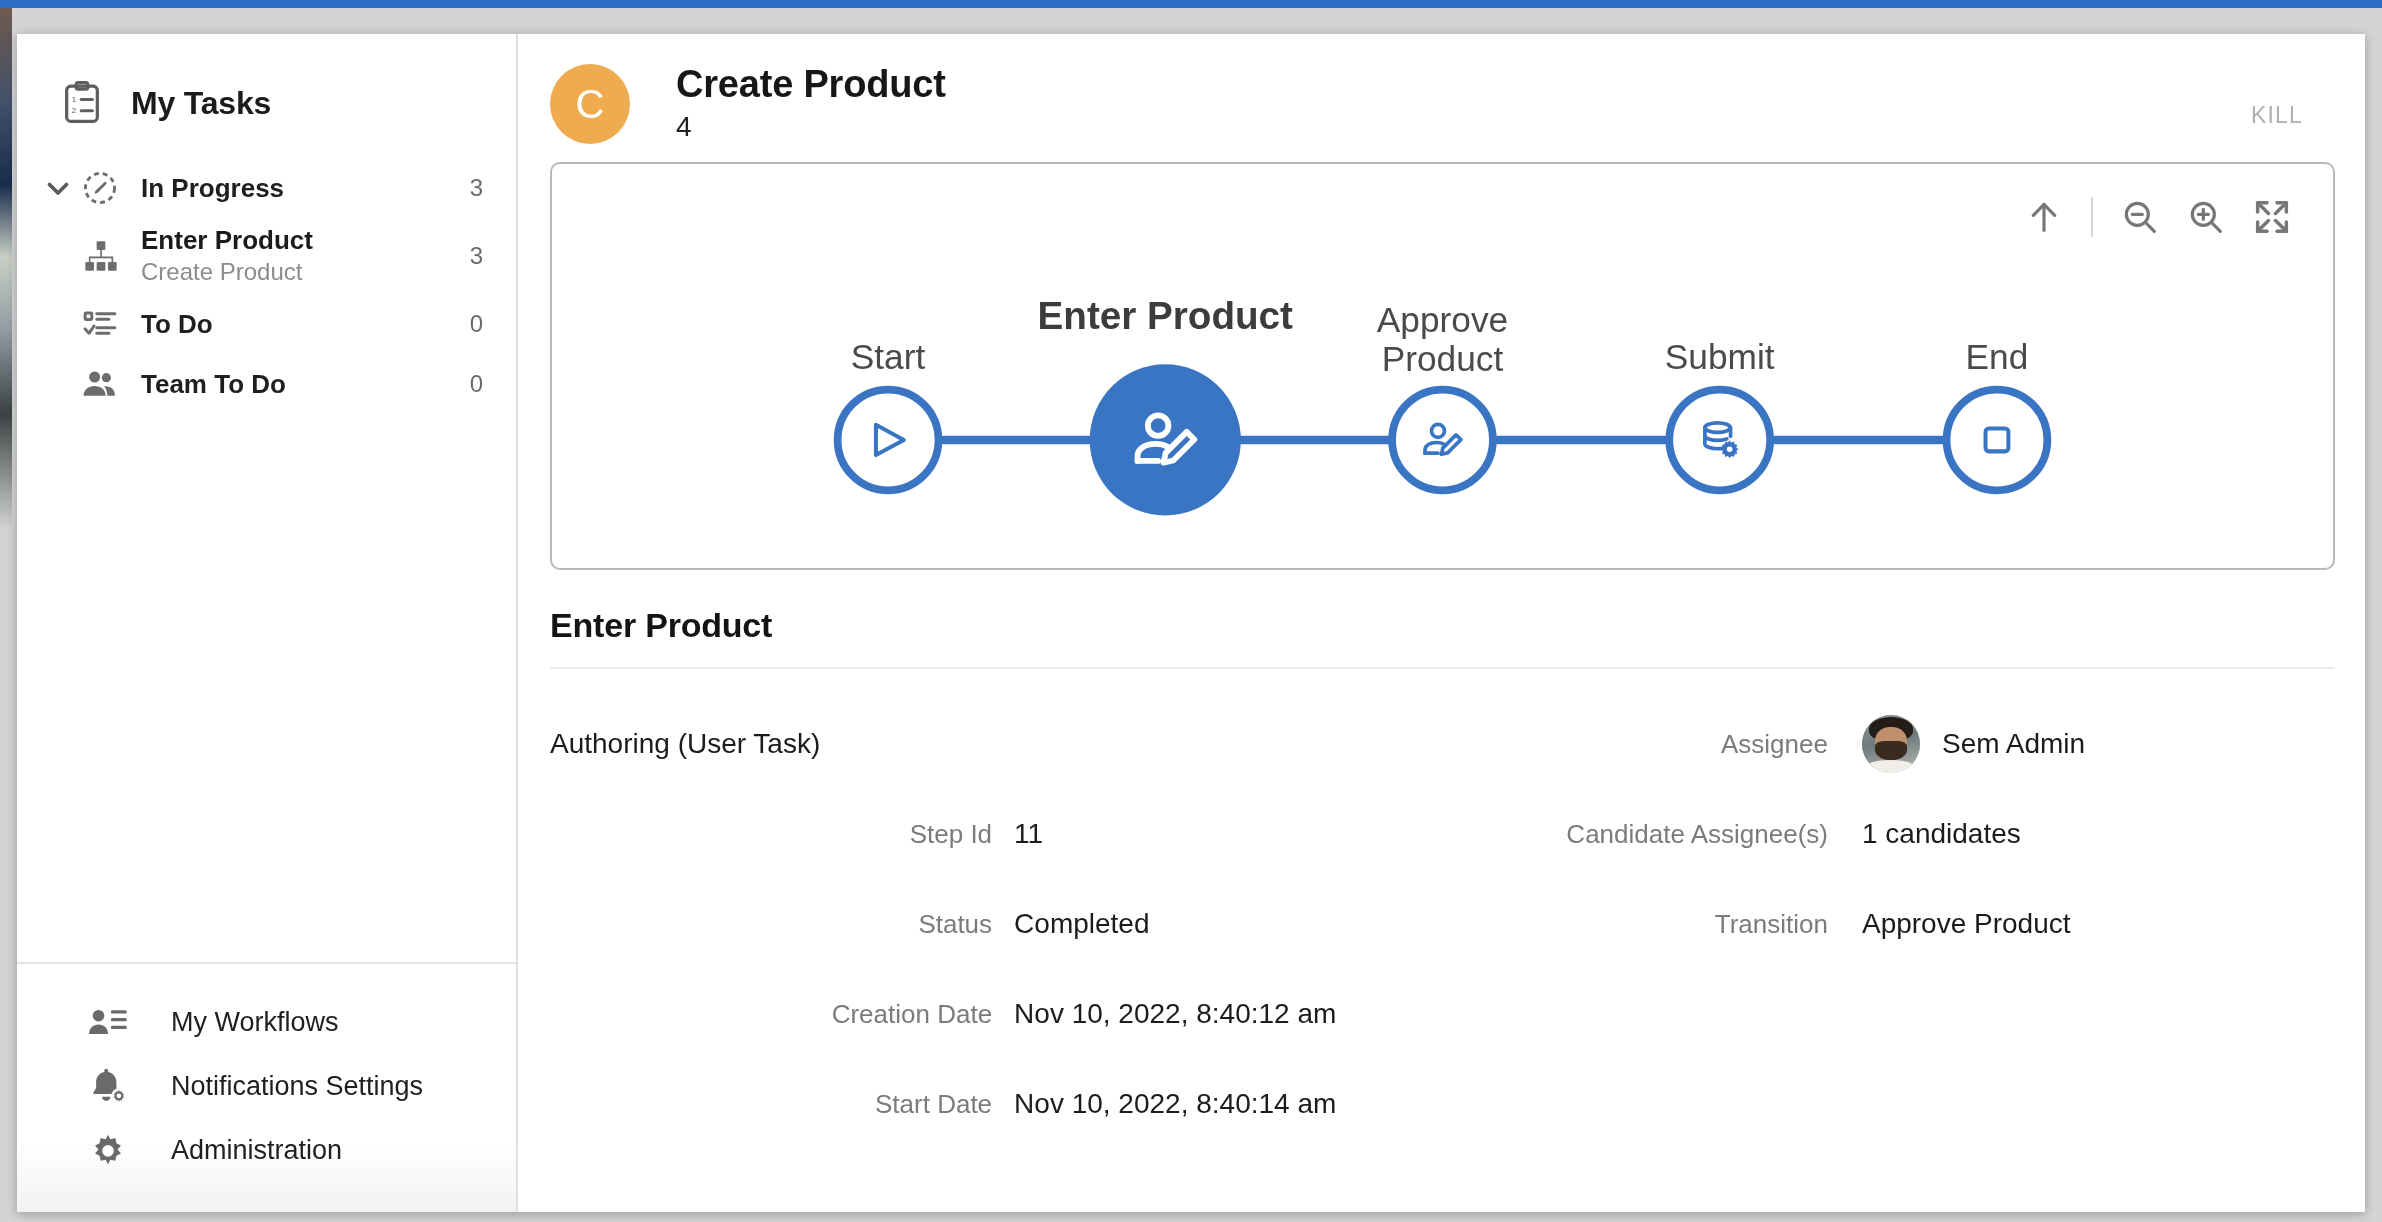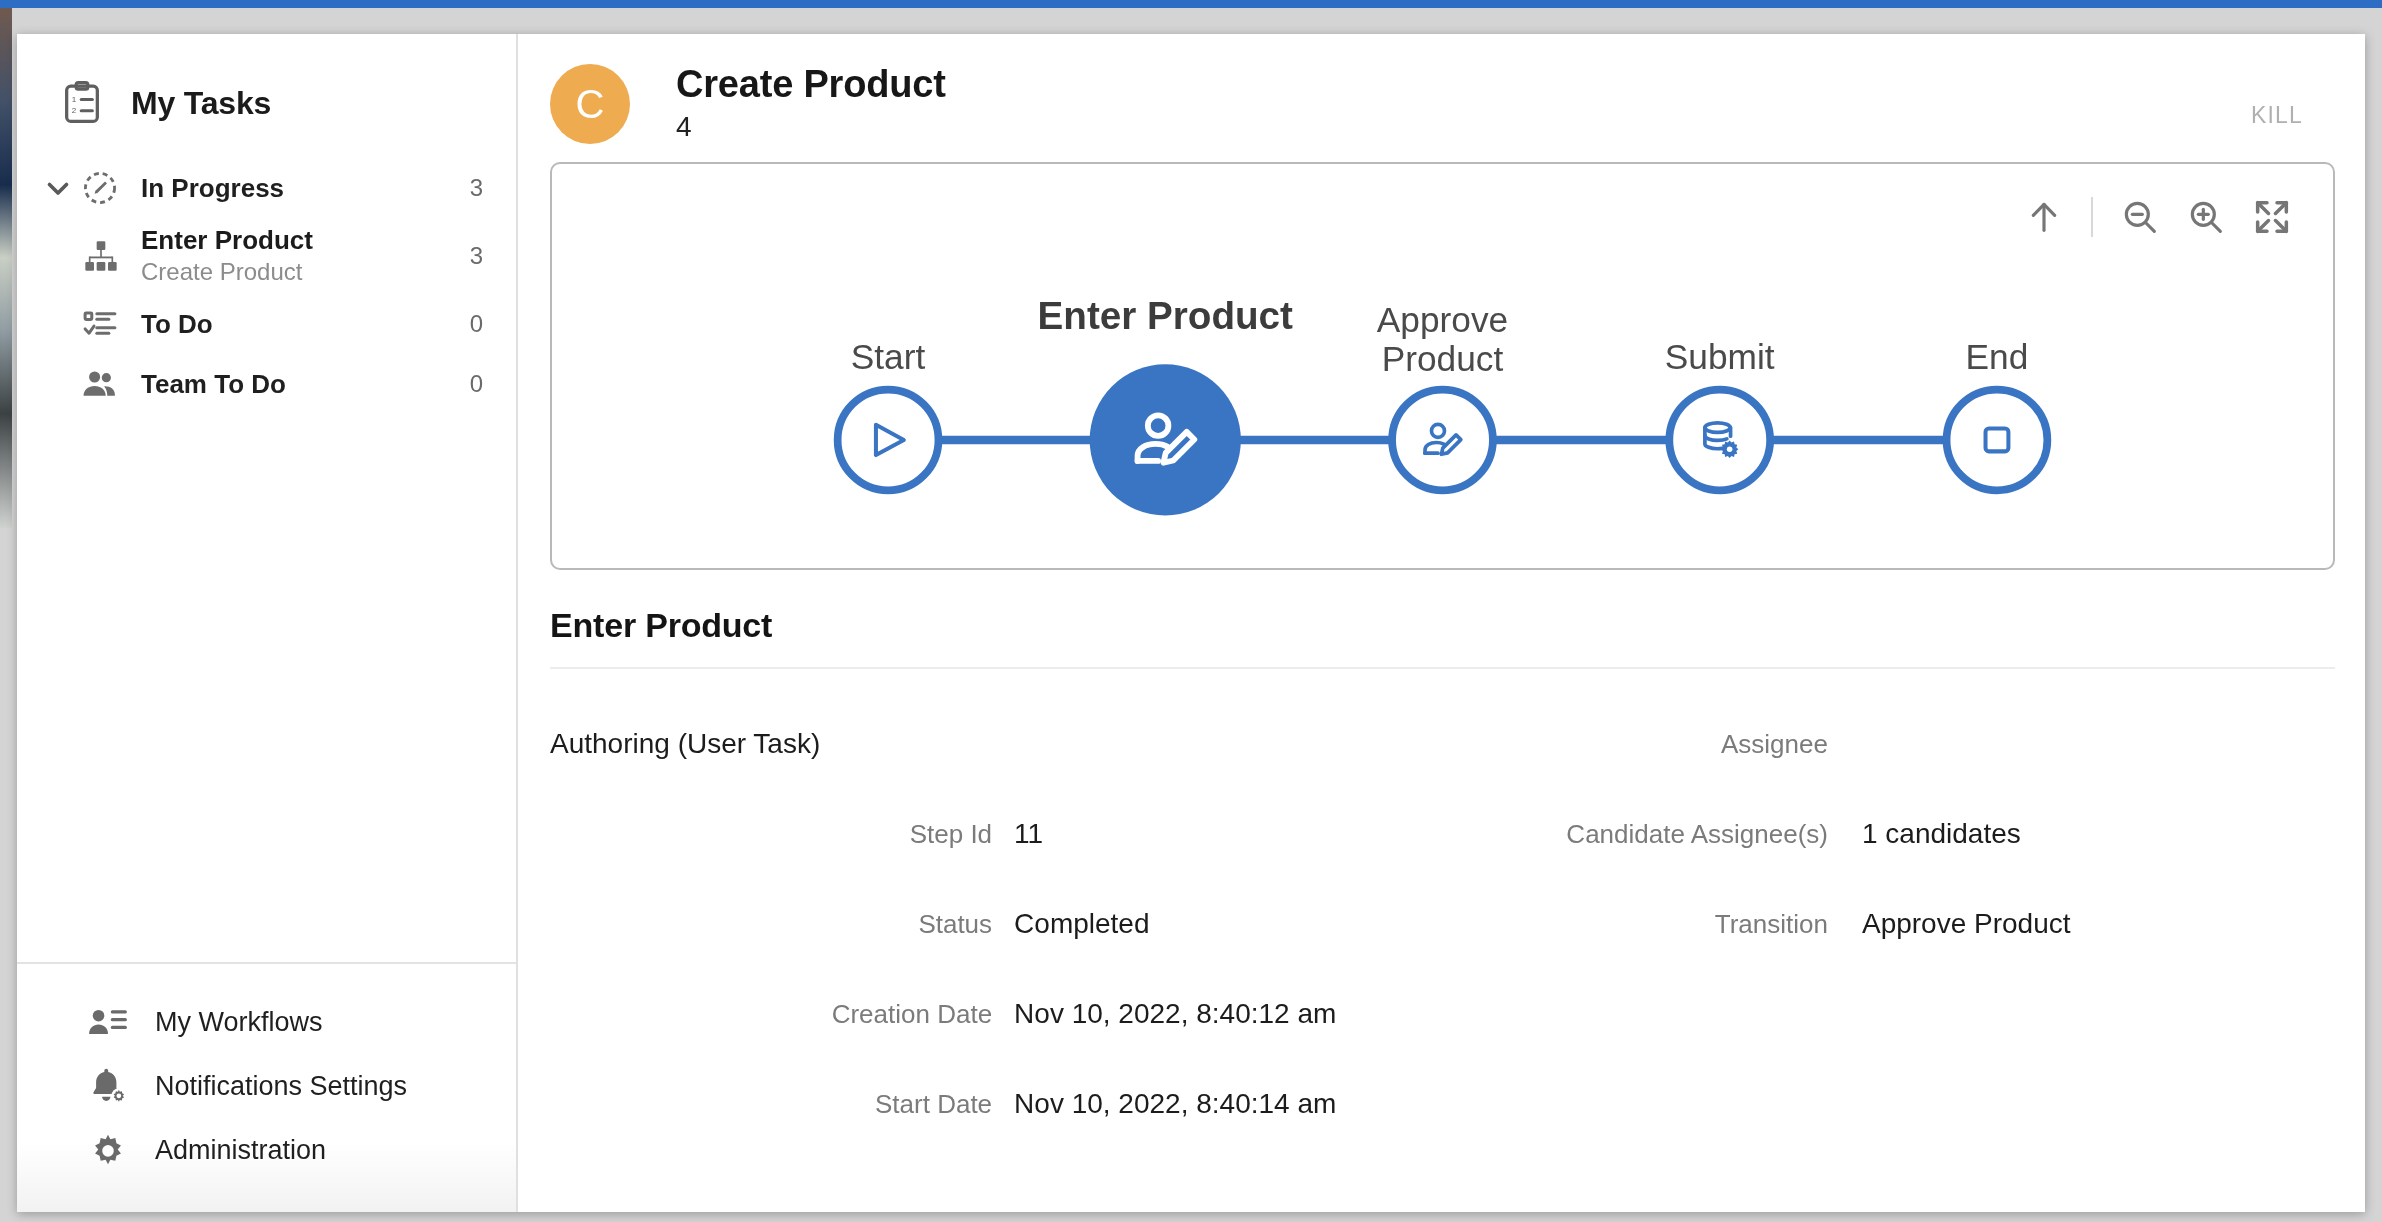--- a/index.html
+++ b/index.html
@@ -127,20 +127,21 @@
     padding-top: 26px;
     padding-bottom: 30px;
     background: linear-gradient(180deg,#ffffff 0%,#ffffff 72%,#f2f2f2 100%);
   }
   .foot-row {
     display: flex;
     align-items: center;
     height: 64px;
     padding-left: 70px;
     cursor: pointer;
+    gap: 16px;
   }
   .foot-row .foot-ico {
     width: 42px; height: 42px;
     flex: none;
     color: #6a6a6a;
     margin-right: 26px;
   }
   .foot-label { font-size: 27px; font-weight: 400; color: #1f1f1f; }
 
   
@@ -603,20 +604,30 @@
             </div>
             <div class="det-row">
               <span class="det-label">Start Date</span>
               <span class="det-value">Nov 10, 2022, 8:40:14 am</span>
             </div>
           </div>
 
           <div class="det-col right">
             <div class="det-row">
               <span class="det-label">Assignee</span>
+              <span class="det-value">
+                <span class="assignee-avatar">
+                  <span class="face-bg"></span>
+                    <span class="hair"></span>
+                    <span class="skin"></span>
+                    <span class="beard"></span>
+                    <span class="shirt"></span>
+                </span>
+                <span>Sem Admin</span>
+              </span>
             </div>
             <div class="det-row">
               <span class="det-label">Candidate Assignee(s)</span>
               <span class="det-value">1 candidates</span>
             </div>
             <div class="det-row">
               <span class="det-label">Transition</span>
               <span class="det-value">Approve Product</span>
             </div>
           </div>

